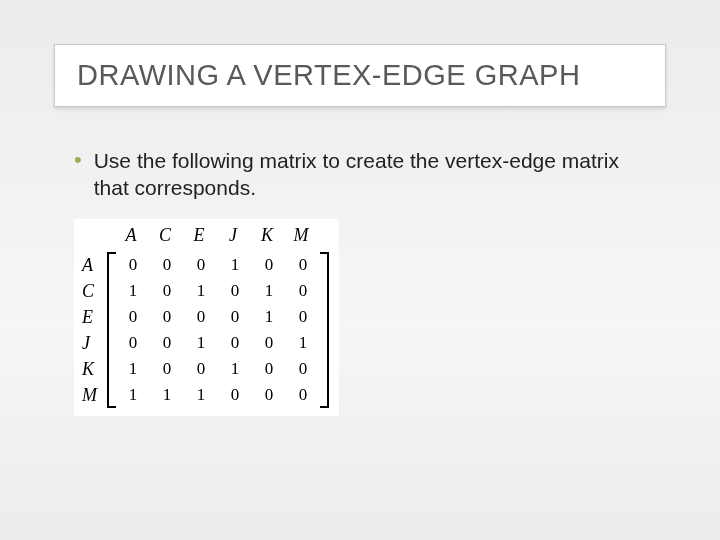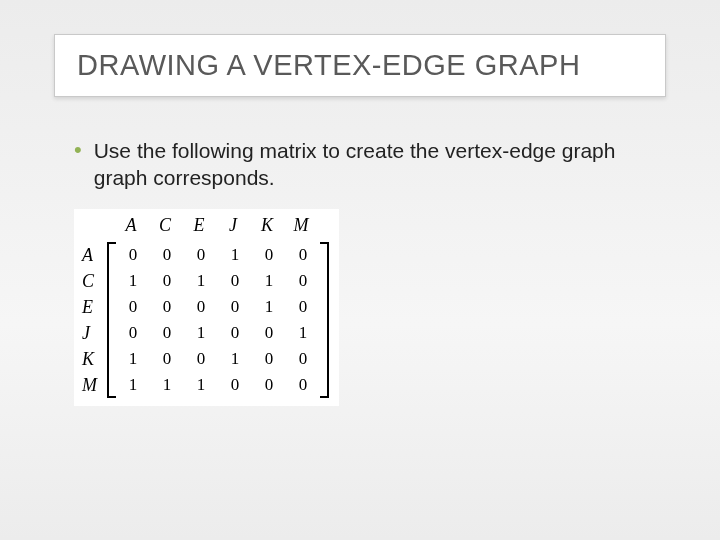--- a/index.html
+++ b/index.html
@@ -6,21 +6,21 @@
   body{
     width:720px;height:540px;
     background:linear-gradient(#ececec,#f6f6f6 60%,#ececec);
     font-family:Arial,Helvetica,sans-serif;
     position:relative;box-sizing:border-box;
     padding:28px 48px 0 48px;
   }
   .title-box{
     background:#fff;border:1px solid #c9c9c9;
     box-shadow:0 2px 4px rgba(0,0,0,.12);
-    padding:14px 22px;margin:6px 6px 40px 6px;
+    padding:14px 22px;margin:16px 6px 40px 6px;
   }
   .title{
     font-size:29px;letter-spacing:0.5px;
     color:#595959;font-weight:400;
   }
   .bullet-row{display:flex;align-items:flex-start;margin:0 0 14px 26px}
   .bullet-dot{color:#92b255;font-size:22px;line-height:26px;margin-right:12px}
   .bullet-text{font-size:21px;color:#222;line-height:27px;max-width:540px}
   .matrix-wrap{background:#fff;display:inline-block;margin:4px 0 0 26px;padding:6px 10px 8px 8px}
   .matrix-wrap *{font-family:'Comic Sans MS','Segoe Script',cursive}
@@ -40,21 +40,21 @@
 <body>
 
 
 
 <div class="title-box">
   <div class="title">DRAWING A VERTEX-EDGE GRAPH</div>
 </div>
 
 <div class="bullet-row">
   <div class="bullet-dot">•</div>
-  <div class="bullet-text">Use the following matrix to create the vertex-edge graph graph corresponds.</div>
+  <div class="bullet-text">Use the following matrix to create the vertex-edge matrix that corresponds.</div>
 </div>
 
 <div class="matrix-wrap">
   <div class="mcols">
     <span>A</span>
     <span>C</span>
     <span>E</span>
     <span>J</span>
     <span>K</span>
     <span>M</span>

